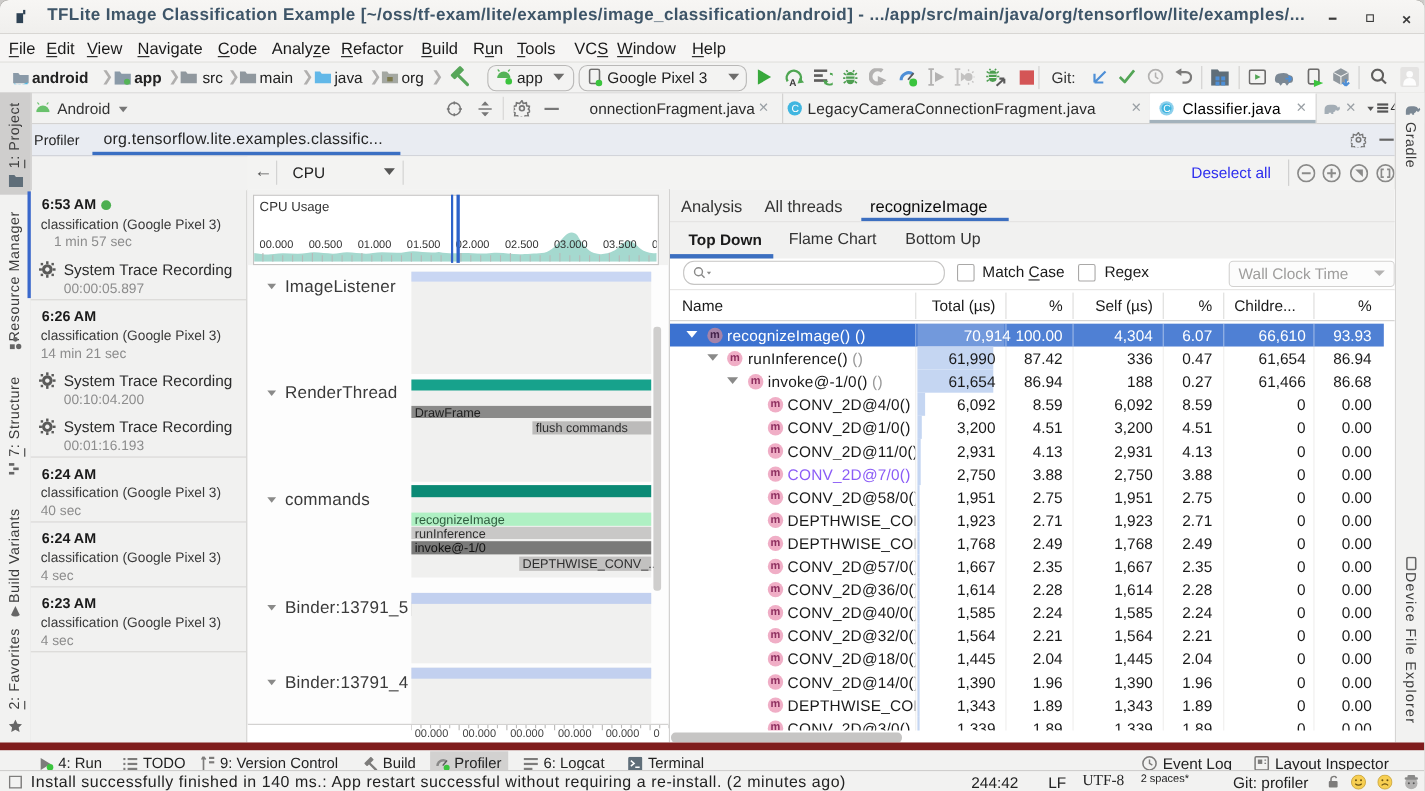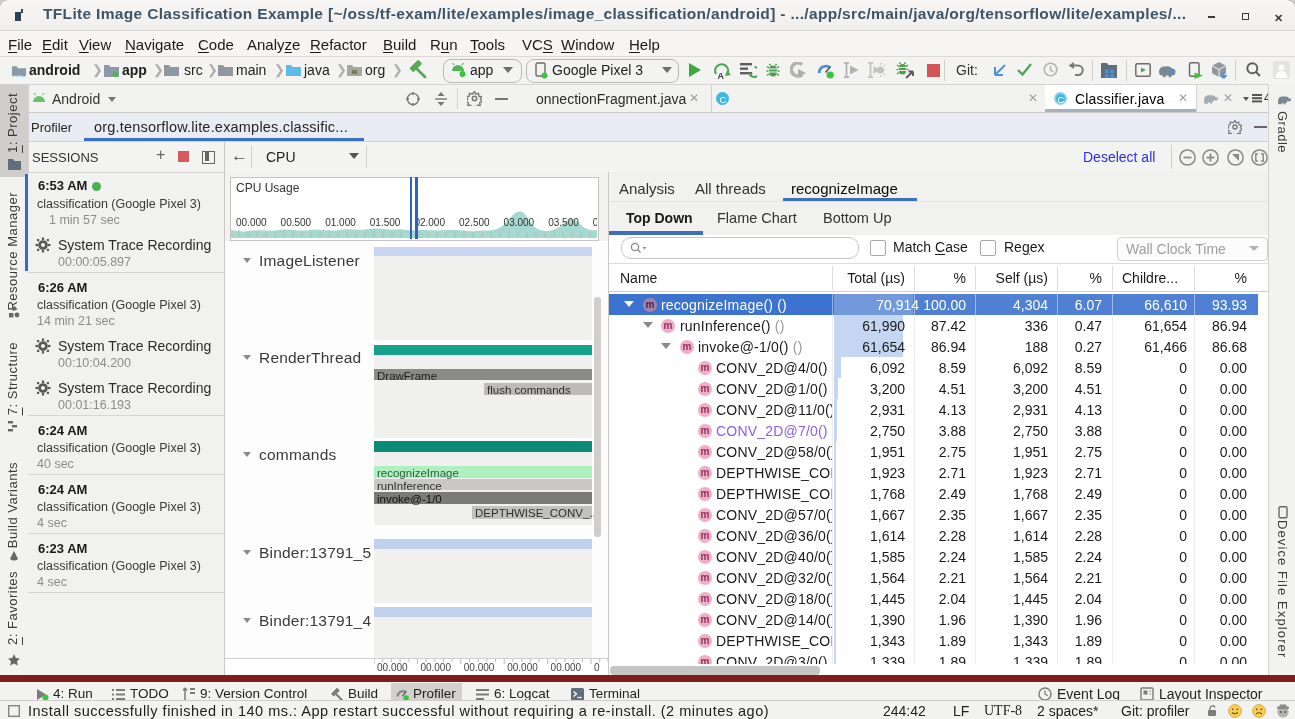--- a/index.html
+++ b/index.html
@@ -269,20 +269,21 @@
         <path d="M7.5 0.5 l1.2 2.6 2.8 -0.8 0.3 2.9 2.9 0.5 -1.4 2.5 2 2.1 -2.6 1.3 0.6 2.9 -2.9 -0.2 -1 2.7 -2.4 -1.7 -2.4 1.7 -1 -2.7 -2.9 0.2 0.6 -2.9 -2.6 -1.3 2 -2.1 -1.4 -2.5 2.9 -0.5 0.3 -2.9 2.8 0.8 z" fill="none" stroke="#777" stroke-width="1.4"></path>
       </svg>
   <div class="a" style="left:495px;top:12.5px;width:13px;height:2px;background:#777;"></div>
 
   <div class="a" style="left:516px;top:0;width:195px;height:27px;border-right:1px solid #d1d0cf;"></div>
   <span class="a" style="left:536px;top:6px;font-size:14px;color:#2b2b2b;">onnectionFragment.java</span>
   <span class="a" style="left:689px;top:6px;font-size:12px;color:#9aa0a5;">✕</span>
   <div class="a" style="left:712px;top:0;width:333px;height:27px;border-right:1px solid #d1d0cf;"></div>
   <div class="a" style="left:716px;top:7px;width:13px;height:13px;border-radius:50%;background:#40b6e0;"></div>
   <span class="a" style="left:719.5px;top:8.5px;font-size:9.5px;color:#fff;">C</span>
+  <span class="a" style="left:734px;top:6px;font-size:14px;letter-spacing:0.2px;color:#2b2b2b;">LegacyCameraConnectionFragment.java</span>
   <span class="a" style="left:1028px;top:6px;font-size:12px;color:#9aa0a5;">✕</span>
   <div class="a" style="left:1045px;top:0;width:151px;height:27px;background:#fff;border-right:1px solid #d1d0cf;"></div>
   <div class="a" style="left:1045px;top:24px;width:151px;height:3px;background:#a3b2bc;"></div>
   <div class="a" style="left:1054px;top:7px;width:13px;height:13px;border-radius:50%;background:#8ed0ec;"></div>
   <div class="a" style="left:1056px;top:9px;width:9px;height:9px;border-radius:50%;background:#40b6e0;"></div>
   <span class="a" style="left:1057.5px;top:8.5px;font-size:9.5px;color:#fff;">C</span>
   <span class="a" style="left:1075px;top:6px;font-size:14px;letter-spacing:0.2px;color:#000;">Classifier.java</span>
   <span class="a" style="left:1178px;top:6px;font-size:12px;color:#9aa0a5;">✕</span>
   <svg class="a" style="left:1203px;top:8px;" width="16" height="12" viewBox="0 0 20 15">
         <path d="M1.5 14 v-5 q0 -6 6.5 -6 h4 q4 0 5.5 3.5 l1.5 -1.5 q2 2.5 -0.5 4.5 q-2 1.5 -3.5 -0.5 q-0.5 2.5 -3 3 v2 h-2.5 v-1.5 h-3 v1.5 h-2.5 z" fill="#a3adb5" transform="scale(0.95)"></path>
@@ -297,27 +298,20 @@
   <span class="a txt" style="left:3px;top:7px;">Profiler</span>
   <span class="a" style="left:66px;top:6px;font-size:14.5px;letter-spacing:0.2px;color:#262626;">org.tensorflow.lite.examples.classific...</span>
   <div class="a" style="left:56px;top:25px;width:280px;height:3px;background:#3a6fc3;"></div>
   <svg class="a" style="left:1200px;top:7px;" width="14" height="14" viewBox="0 0 15 15">
         <circle cx="7.5" cy="7.5" r="2.2" fill="none" stroke="#777" stroke-width="1.5"></circle>
         <path d="M7.5 0.5 l1.2 2.6 2.8 -0.8 0.3 2.9 2.9 0.5 -1.4 2.5 2 2.1 -2.6 1.3 0.6 2.9 -2.9 -0.2 -1 2.7 -2.4 -1.7 -2.4 1.7 -1 -2.7 -2.9 0.2 0.6 -2.9 -2.6 -1.3 2 -2.1 -1.4 -2.5 2.9 -0.5 0.3 -2.9 2.8 0.8 z" fill="none" stroke="#777" stroke-width="1.3"></path>
       </svg>
   <div class="a" style="left:1226px;top:13px;width:13px;height:2px;background:#666;"></div>
 </div>
 
-<div class="a" id="sesstb" style="left:28px;top:142px;width:196px;height:30px;background:#f3f3f2;border-bottom:1px solid #d4d3d2;border-right:1px solid #c9c8c7;">
-  <span class="a" style="left:4px;top:8px;font-size:13px;color:#333;">SESSIONS</span>
-  <span class="a" style="left:128px;top:4px;font-size:16px;color:#666;">+</span>
-  <div class="a" style="left:150px;top:9px;width:11px;height:11px;background:#d8595d;"></div>
-  <div class="a" style="left:174px;top:9px;width:11px;height:11px;border:1px solid #666;"></div>
-  <div class="a" style="left:177px;top:10px;width:4px;height:9px;background:#666;"></div>
-</div>
 
 <div class="a" id="cputb" style="left:225px;top:142px;width:1043px;height:30px;background:#f3f3f2;border-bottom:1px solid #d4d3d2;">
   <span class="a" style="left:6px;top:4px;font-size:17px;color:#555;">←</span>
   <div class="a" style="left:26px;top:4px;width:1px;height:22px;background:#d0d0d0;"></div>
   <span class="a" style="left:41px;top:7px;font-size:14px;color:#222;">CPU</span>
   <div class="a" style="left:124px;top:11px;width:0;height:0;border-left:5px solid transparent;border-right:5px solid transparent;border-top:6px solid #555;"></div>
   <div class="a" style="left:141px;top:4px;width:1px;height:22px;background:#d0d0d0;"></div>
   <span class="a" style="left:858px;top:7px;font-size:14px;color:#2d2dee;">Deselect all</span>
   <div class="a" style="left:946px;top:3px;width:1px;height:24px;background:#cccccc;"></div>
   <svg class="a" style="left:954px;top:7px;" width="17" height="17" viewBox="0 0 17 17">
@@ -942,21 +936,21 @@
 </div>
 
 <div class="a" id="statusbar" style="left:0;top:700px;width:1295px;height:19px;background:#f2f2f1;border-top:1px solid #cfcecd;font-size:13.5px;color:#222;">
   <svg class="a" style="left:8px;top:4px;" width="12" height="12" viewBox="0 0 12 12">
         <rect x="0.7" y="0.7" width="10.6" height="10.6" fill="none" stroke="#7d7c7b" stroke-width="1.3"></rect>
       </svg>
   <span class="a" style="left:28px;top:2px;letter-spacing:0.5px;font-size:14.5px;">Install successfully finished in 140 ms.: App restart successful without requiring a re-install. (2 minutes ago)</span>
   <span class="a" style="left:883px;top:2px;font-size:14px;">244:42</span>
   <span class="a" style="left:953px;top:2px;font-size:14px;">LF</span>
   <span class="a" style="left:984px;top:2px;font-size:14px;font-family:Liberation Serif, serif;">UTF-8</span>
-  <span class="a" style="left:1037px;top:2px;font-size:14px;">2 spaces*</span>
+  <span class="a" style="left:1037px;top:2px;font-size:10px;">2 spaces*</span>
   <span class="a" style="left:1121px;top:2px;font-size:14px;">Git: profiler</span>
   <svg class="a" style="left:1207px;top:4px;" width="11" height="12" viewBox="0 0 11 12">
         <rect x="1" y="5" width="8" height="6" rx="1" fill="#7d7c7b"></rect>
         <path d="M3 5 V3.2 a2.6 2.6 0 0 1 5 -0.8" fill="none" stroke="#7d7c7b" stroke-width="1.4"></path>
       </svg>
   <svg class="a" style="left:1228px;top:3px;" width="14" height="14" viewBox="0 0 14 14">
         <circle cx="7" cy="7" r="6.4" fill="#f7cf52" stroke="#c9a43a" stroke-width="0.8"></circle>
         <circle cx="4.7" cy="5.3" r="0.9" fill="#6b5312"></circle>
         <circle cx="9.3" cy="5.3" r="0.9" fill="#6b5312"></circle>
         <path d="M4 8.5 q3 2.6 6 0" fill="none" stroke="#6b5312" stroke-width="1.1"></path>

